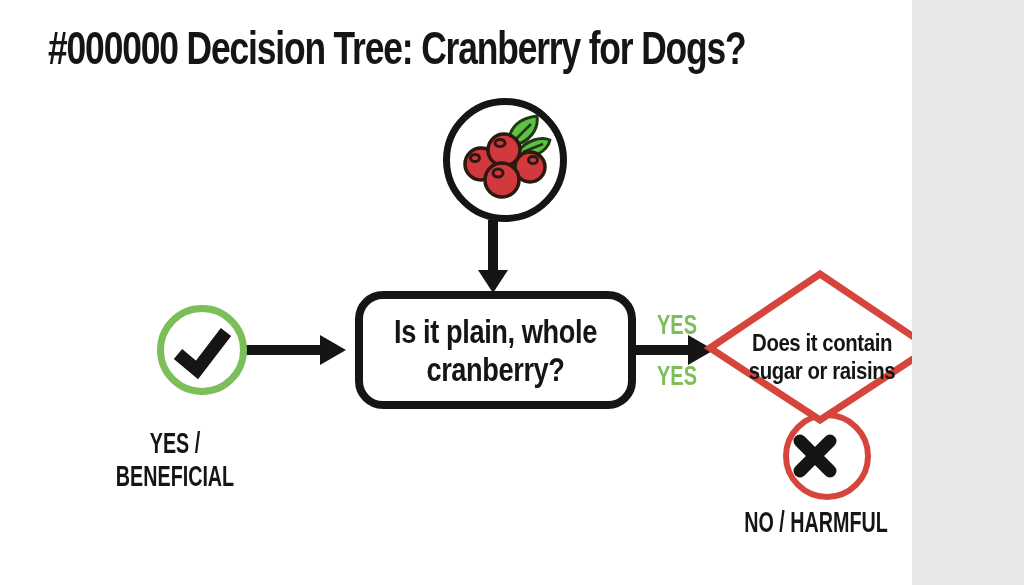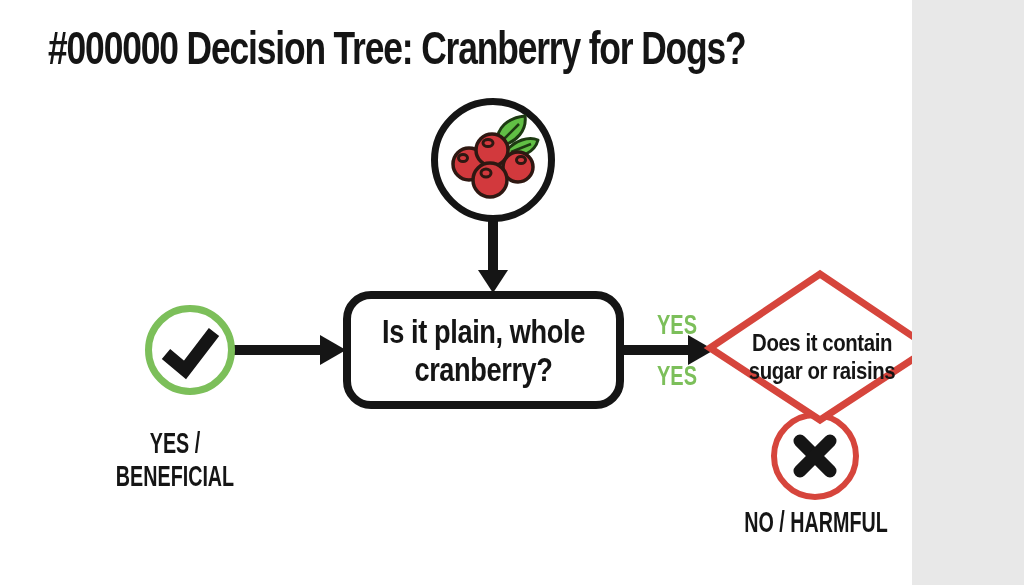--- a/index.html
+++ b/index.html
@@ -10,21 +10,21 @@
   body{background:#e8e8e8;font-family:"Liberation Sans",sans-serif;}
   .canvas{position:relative;width:912px;height:585px;background:var(--background);overflow:hidden;}
 
   .title{position:absolute;left:48px;top:21px;font-size:46px;font-weight:bold;color:var(--ink);
          letter-spacing:-1.5px;white-space:nowrap;transform:scaleX(0.77);transform-origin:left top;}
 
   .connectors{position:absolute;left:0;top:0;}
   .ink-line{stroke:var(--ink);stroke-width:10;}
   .ink-head{fill:var(--ink);}
 
-  .node{position:absolute;background:#fff;display:flex;align-items:center;justify-content:center;}
+  .node{position:absolute;background:#fff;display:flex;align-items:center;justify-content:center;margin-left:12px;}
   .cranberry-node{left:431px;top:98px;width:124px;height:124px;border:7px solid var(--ink);border-radius:50%;}
   .question-box{left:343px;top:291px;width:281px;height:118px;border:8px solid var(--ink);border-radius:28px;}
   .q-text{width:340px;text-align:center;font-size:34px;font-weight:bold;color:var(--ink);
           line-height:1.12;letter-spacing:-0.5px;transform:scaleX(0.8);}
   .q-text span{display:block;}
   .check-node{left:145px;top:305px;width:90px;height:90px;border:7px solid var(--green);border-radius:50%;}
   .cross-node{left:771px;top:412px;width:88px;height:88px;border:6px solid var(--red);border-radius:50%;}
 
   .berry{fill:var(--berry_fill);stroke:var(--berry_outline);stroke-width:3.5;}
   .berry-dot{fill:none;stroke:var(--berry_outline);stroke-width:3;}

